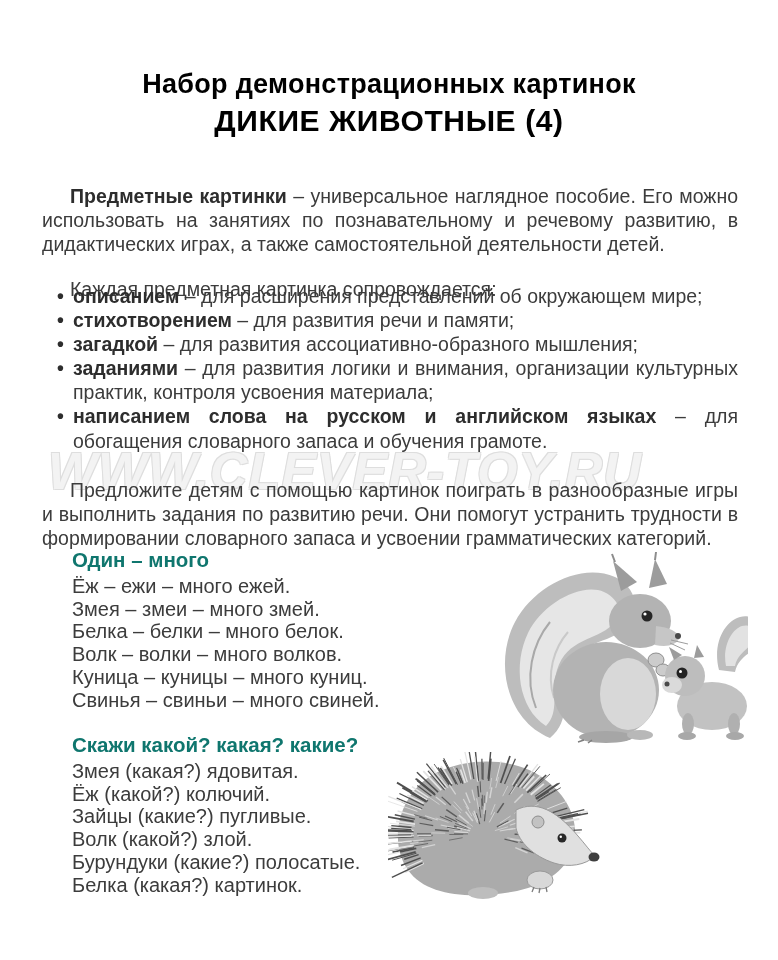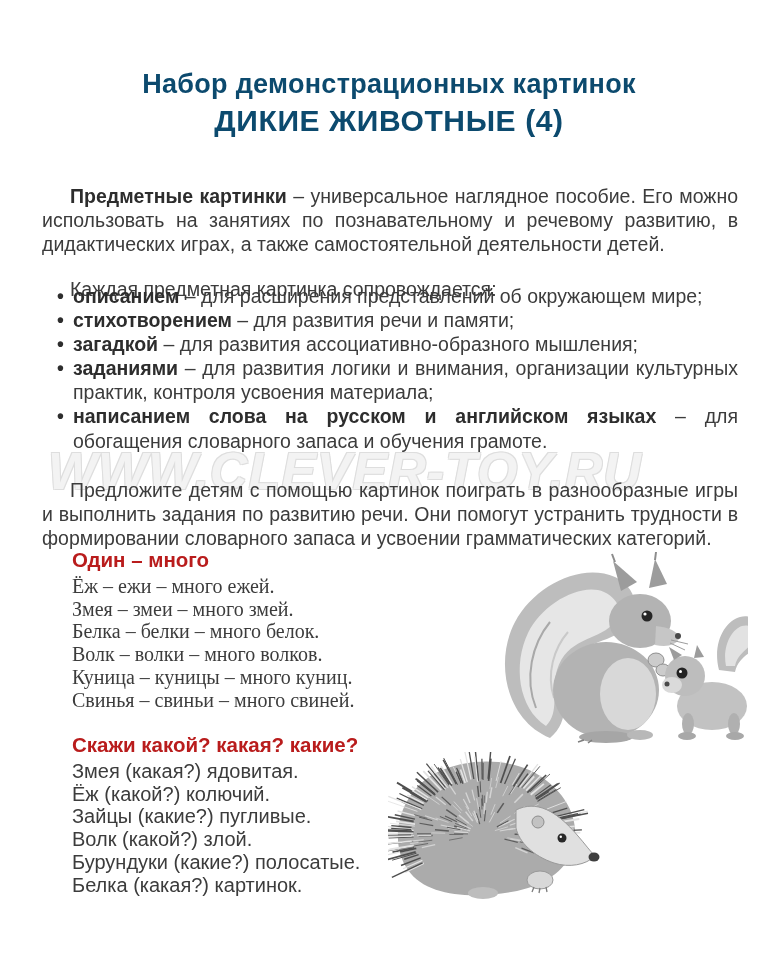--- a/index.html
+++ b/index.html
@@ -8,21 +8,21 @@
     width: 778px;
     height: 960px;
     background: #ffffff;
     font-family: "Liberation Sans", sans-serif;
     color: #3c3c3c;
     overflow: hidden;
   }
   .b { font-weight: bold; color: #2d2d2d; }
 
   
-  .title-block { position: absolute; top: 68px; left: 0; width: 778px; text-align: center; color: #0c4a6e; z-index: 2; }
+  .title-block { position: absolute; top: 68px; left: 0; width: 778px; text-align: center; color: #000000; z-index: 2; }
   .title-l1 { font-size: 27px; font-weight: bold; letter-spacing: 0.3px; line-height: 32px; }
   .title-l2 { font-size: 30px; font-weight: bold; letter-spacing: 0.6px; line-height: 34px; margin-top: 4px; }
 
   
   .textblock { position: absolute; left: 42px; width: 696px; font-size: 19.5px; line-height: 24.1px; text-align: justify; z-index: 2; }
   .indent { text-indent: 28px; }
 
   #intro   { top: 164px; }
   #lead    { top: 257px; }
   #bullets { top: 284px; list-style: none; margin: 0; padding: 0; }
@@ -34,25 +34,25 @@
   .watermark {
     position: absolute; top: 441px; left: 48px; width: 716px;
     font-size: 52px; font-weight: bold; font-style: italic;
     letter-spacing: 1px; white-space: nowrap;
     color: #f3f3f3;
     text-shadow: 1px 1px 0 #dedede, -1px -1px 0 #dedede, 1px -1px 0 #dedede, -1px 1px 0 #e4e4e4;
     z-index: 1; pointer-events: none; overflow: hidden;
   }
 
   
-  .list-head { position: absolute; left: 72px; font-size: 20.5px; font-weight: bold; color: #b91c1c; z-index: 2; }
+  .list-head { position: absolute; left: 72px; font-size: 20.5px; font-weight: bold; color: #0f766e; z-index: 2; }
   #onemany-h { top: 548px; }
   #say-h     { top: 733px; }
   .word-list { position: absolute; left: 72px; font-size: 20px; line-height: 22.7px; color: #3c3c3c; z-index: 2; }
-  #onemany   { top: 575px; font-family: Liberation Serif, serif; }
+  #onemany   { top: 575px; }
   #say       { top: 760px; }
   .q { }
 
   
   .illus { position: absolute; z-index: 2; }
   #squirrels { left: 488px; top: 548px; }
   #hedgehog  { left: 388px; top: 752px; }
 </style>
 </head>
 <body>

